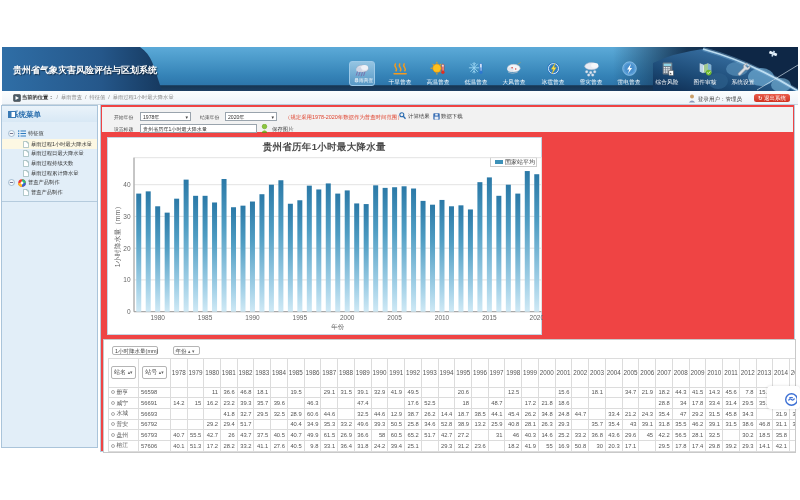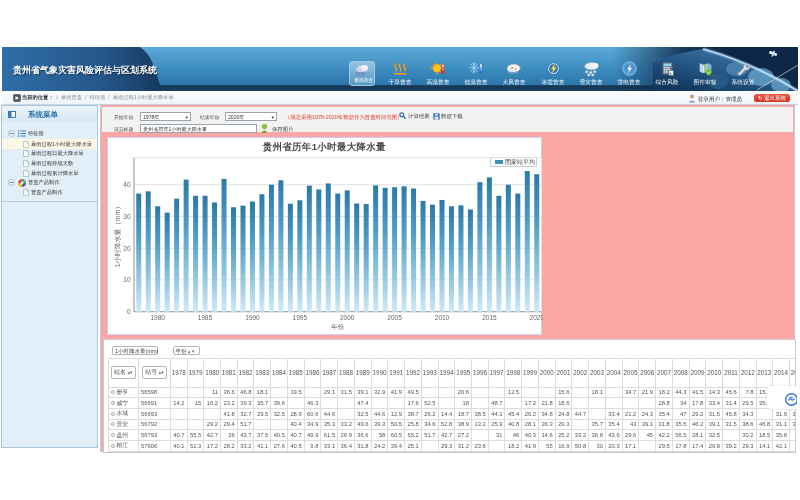--- a/index.html
+++ b/index.html
@@ -32,31 +32,31 @@
 #uinfo { position:absolute; right:56px; top:3.5px; font-size:6px; color:#333;
   transform:scale(0.92); transform-origin:right top; }
 #logout { position:absolute; right:8px; top:3px; width:36px; height:7.8px; border-radius:2.5px;
   background:linear-gradient(180deg,#ea5c4a,#cf3322); color:#fff; font-size:5.5px;
   text-align:center; line-height:8.2px; }
 
 
 #side { position:absolute; left:1px; top:104.5px; width:96.5px; height:343.5px;
   background:#e2eef8; border:1px solid #aac4da; }
 #stitle { height:16px; background:linear-gradient(180deg,#eaf3fa,#d8e8f5);
-  color:#2b6fae; font-size:7.5px; font-weight:bold; line-height:17.5px; padding-left:26px;
+  color:#2b6fae; font-size:7.5px; font-weight:bold; line-height:17.5px; padding-left:9px;
   position:relative; }
 
 .trow { display:flex; align-items:center; height:9.7px; font-size:6px; color:#333;
   white-space:nowrap; }
 .trow .tx { transform:scale(0.88); transform-origin:left center; }
 #sep { border-top:1px solid #b5cbdd; margin-top:4px; }
 
 
 #main { position:absolute; left:100px; top:104px; width:695px; height:348px;
-  border:1px solid #b9cdde; background:#fca5a5; }
+  border:1px solid #b9cdde; background:#ef4444; }
 #tbar { position:absolute; left:1px; top:1.5px; width:691px; height:25px; background:#f2f2f2; }
 .lb { position:absolute; font-size:6px; color:#444; white-space:nowrap;
   transform:scale(0.8); transform-origin:left top; }
 .sel { position:absolute; height:9.5px; background:#fff; border:1px solid #9aa4ad;
   font-size:6px; color:#333; line-height:8.5px; padding-left:2.5px; white-space:nowrap; }
 .sel .sx { display:inline-block; transform:scale(0.85); transform-origin:left center; }
 .sel .da { position:absolute; right:2px; top:0; color:#444; font-size:5px; line-height:9px; }
 #rednote { position:absolute; left:183px; top:7.5px; font-size:6px; color:#e0432e;
   white-space:nowrap; transform:scale(0.9); transform-origin:left top; }
 .tbtn { position:absolute; font-size:6px; color:#444; white-space:nowrap;

